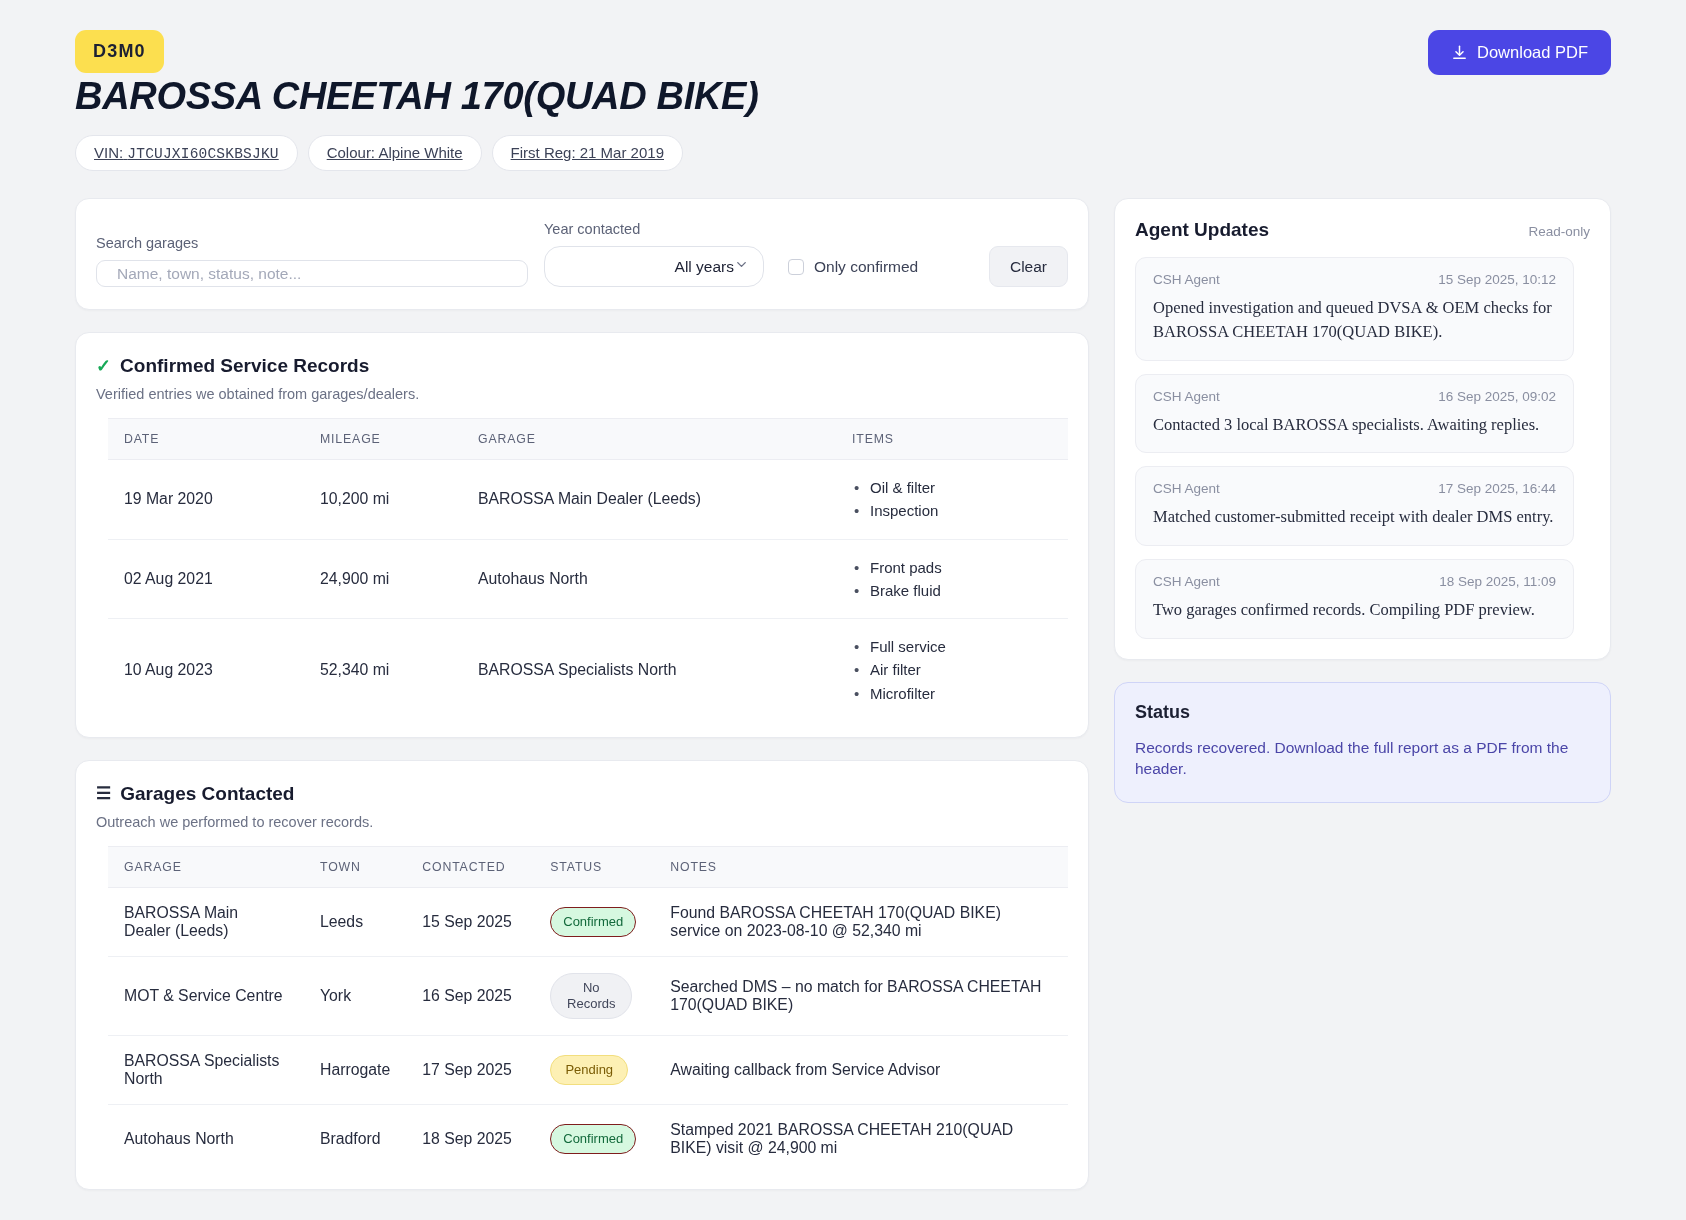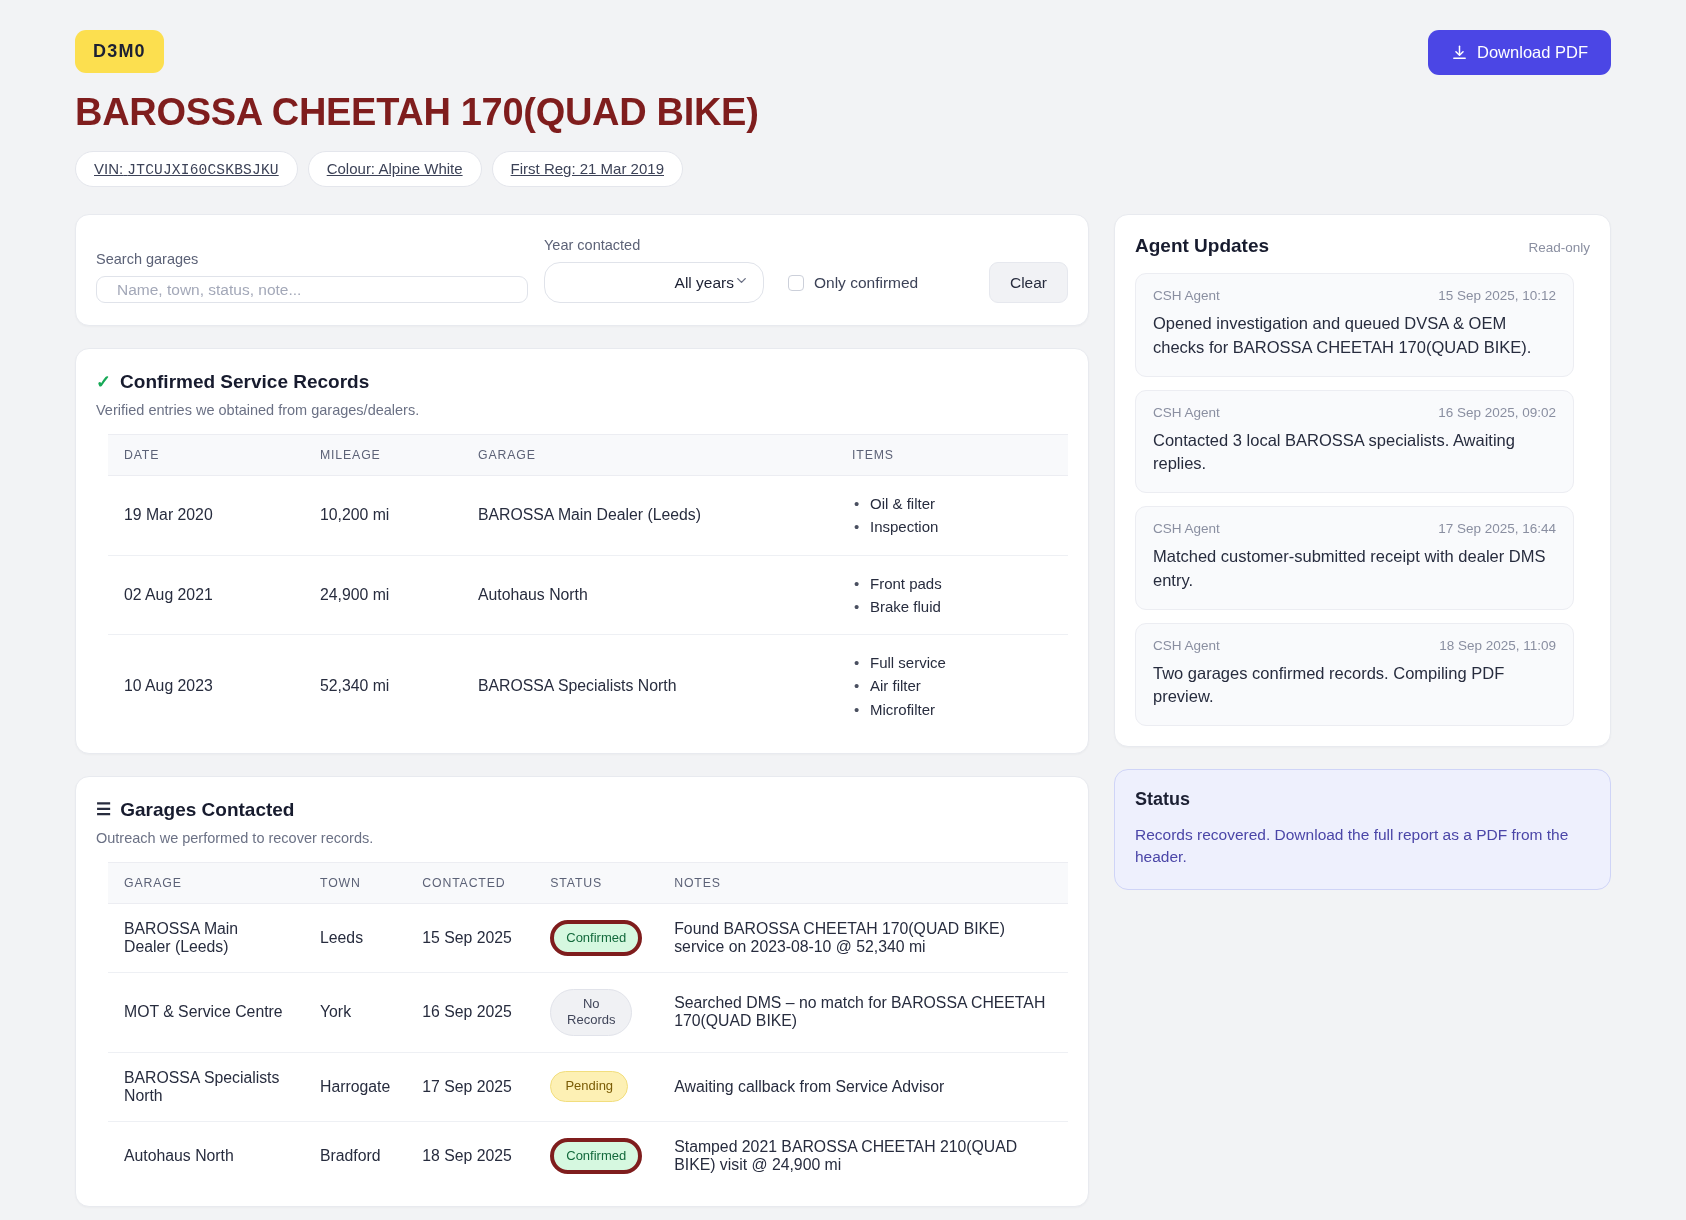--- a/index.html
+++ b/index.html
@@ -48,22 +48,22 @@
     padding: 13px 23px;
     cursor: pointer;
     white-space: nowrap;
   }
   .dl-btn svg { display: block; }
 
   h1.title {
     font-size: 38px;
     font-weight: bold;
     letter-spacing: -0.3px;
-    margin-top: 16px;
-    color: #7f1d1d;
+    color: #0f172a;
+    font-style: italic;
   }
   .chips {
     display: flex;
     gap: 10px;
     margin-top: 17px;
   }
   .chip {
     background: #ffffff;
     border: 1px solid #e4e6ec;
     border-radius: 999px;
@@ -227,21 +227,21 @@
     align-items: center;
     justify-content: center;
     text-align: center;
     border-radius: 999px;
     font-size: 13px;
     padding: 6px 12px;
     min-width: 78px;
     line-height: 1.25;
     font-weight: 500;
   }
-  .badge.confirmed { background: #d6f8e0; border: 4px solid #7f1d1d; color: #12693b; }
+  .badge.confirmed { background: #d6f8e0; border: 1px solid #7f1d1d; color: #12693b; }
   .badge.pending   { background: #fdf0b4; border: 1px solid #f2de7e; color: #7a5c05; }
   .badge.none      { background: #f0f1f4; border: 1px solid #e1e3ea; color: #41465a; max-width: 82px; }
 
   .c-garage { width: 196px; }
   .c-town   { width: 100px; }
   .c-cont   { width: 128px; }
   .c-status { width: 120px; }
   .c-date   { width: 196px; }
   .c-mile   { width: 158px; }
   .c-gar2   { width: 374px; }
@@ -263,21 +263,21 @@
     padding: 14px 17px 16px 17px;
   }
   .update + .update { margin-top: 13px; }
   .upd-meta {
     display: flex;
     justify-content: space-between;
     font-size: 13.5px;
     color: #8a8fa1;
     margin-bottom: 9px;
   }
-  .upd-body { font-size: 16.5px; color: #272c3e; line-height: 1.44; }
+  .upd-body { font-size: 16.5px; color: #272c3e; line-height: 1.44; font-family: Liberation Serif, serif; }
 
   .status-card {
     background: #eef0fd;
     border: 1px solid #cfd4f7;
     border-radius: 14px;
     padding: 19px 20px 22px 20px;
     margin-top: 22px;
   }
   .status-title { font-size: 18px; font-weight: bold; color: #1c2033; }
   .status-body { font-size: 15.5px; color: #4b46a8; margin-top: 14px; line-height: 1.4; }

